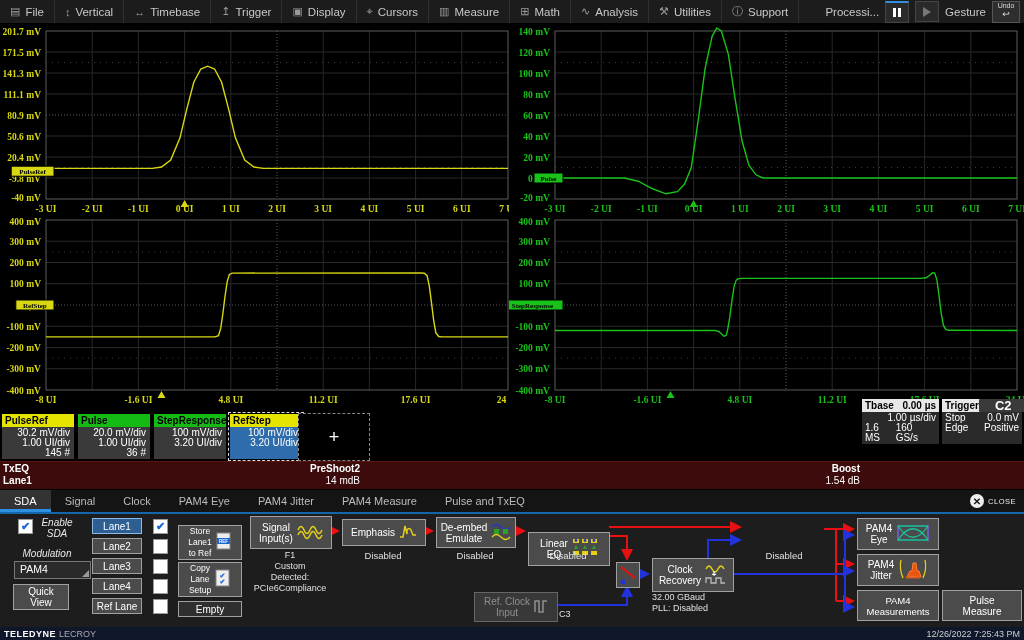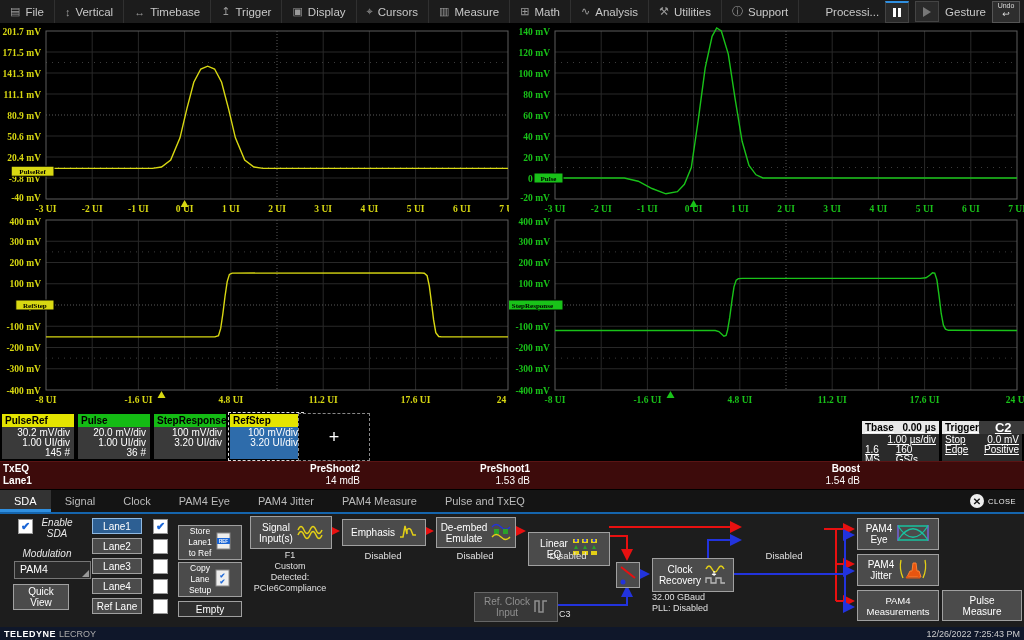--- a/index.html
+++ b/index.html
@@ -25,21 +25,21 @@
   
   .plot{position:absolute;background:#000;font-family:Liberation Serif, serif;}
   .plot svg{display:block;}
   
   .tdesc{position:absolute;top:414px;width:72px;height:45px;background:#3a3a3a;font-size:10px;}
   .tdesc .hd{height:13px;line-height:13px;color:#000;font-weight:bold;padding-left:3px;overflow:hidden;}
   .tdesc .bd{padding:1px 4px 0 0;text-align:right;color:#fff;line-height:10px;}
   .tdesc.selected{background:#2e6cab;outline:1px dashed #ddd;outline-offset:1px;}
   #add-box{position:absolute;left:298px;top:413px;width:70px;height:46px;background:#000;
            border:1px dashed #888;color:#fff;font-size:18px;display:flex;align-items:center;justify-content:center;}
-  .hdesc{position:absolute;top:421px;width:78px;height:45px;background:#2a2a2a;font-size:10px;color:#fff;text-decoration:underline;}
+  .hdesc{position:absolute;top:399px;width:78px;height:45px;background:#2a2a2a;font-size:10px;color:#fff;}
   .hdesc .hd{height:13px;line-height:13px;background:#e8e8e8;color:#000;display:flex;
              justify-content:space-between;padding:0 3px;font-weight:bold;align-items:center;}
   .hdesc .bd{padding:1px 3px 16px 3px;line-height:10px;}
   .badge{background:#3a3a3a;color:#fff;font-size:13px;font-weight:bold;padding:0 16px;border-radius:1px;}
   .row-sb{display:flex;justify-content:space-between;}
   .row-r{text-align:right;}
   
   #measure{position:absolute;left:0;top:461px;width:1024px;height:27px;background:#3d0b0b;
            border-top:1px solid #5a1414;font-size:10px;color:#fff;}
   #measure .grp{position:absolute;left:3px;top:1px;font-weight:bold;line-height:12px;}
@@ -392,24 +392,20 @@
 
   <div id="measure">
     <div class="grp">
         <div>TxEQ</div>
         <div>Lane1</div>
       </div>
     <div class="mcol" style="left:220px">
         <div class="h">PreShoot2</div>
         <div>14 mdB</div>
       </div>
-    <div class="mcol" style="left:390px">
-        <div class="h">PreShoot1</div>
-        <div>1.53 dB</div>
-      </div>
     <div class="mcol" style="left:720px">
         <div class="h">Boost</div>
         <div>1.54 dB</div>
       </div>
   </div>
 
   <div id="tabbar">
     <div class="tab active">SDA</div>
     <div class="tab">Signal</div>
     <div class="tab">Clock</div>

